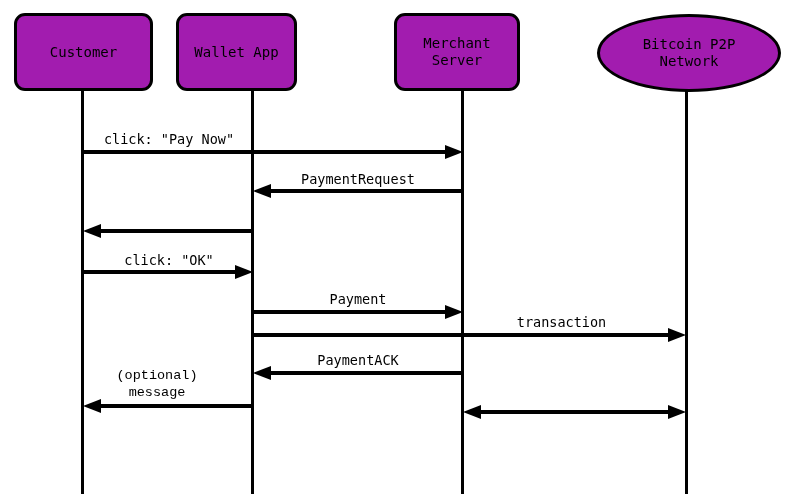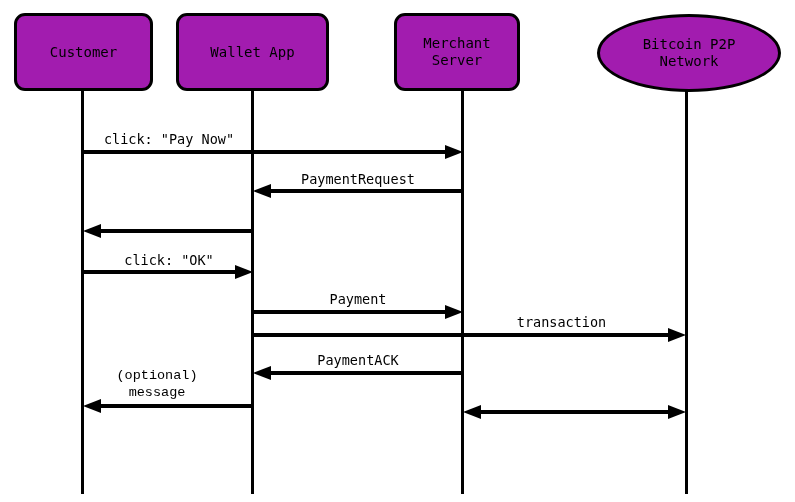--- a/index.html
+++ b/index.html
@@ -69,21 +69,21 @@
 </style>
 </head>
 <body>
 
 <div class="diagram">
 
   <div class="actor rect" style="left:14px; top:13px; width:139px; height:78px;">
     <span class="actor-label">Customer</span>
   </div>
 
-  <div class="actor rect" style="left:176px; top:13px; width:153px; height:78px;">
+  <div class="actor rect" style="left:176px; top:13px; width:121px; height:78px;">
     <span class="actor-label">Wallet App</span>
   </div>
 
   <div class="actor rect" style="left:394px; top:13px; width:126px; height:78px;">
     <span class="actor-label">Merchant Server</span>
   </div>
 
   <div class="actor ellipse" style="left:597px; top:14px; width:184px; height:78px;">
     <span class="actor-label">Bitcoin P2P
 Network</span>

